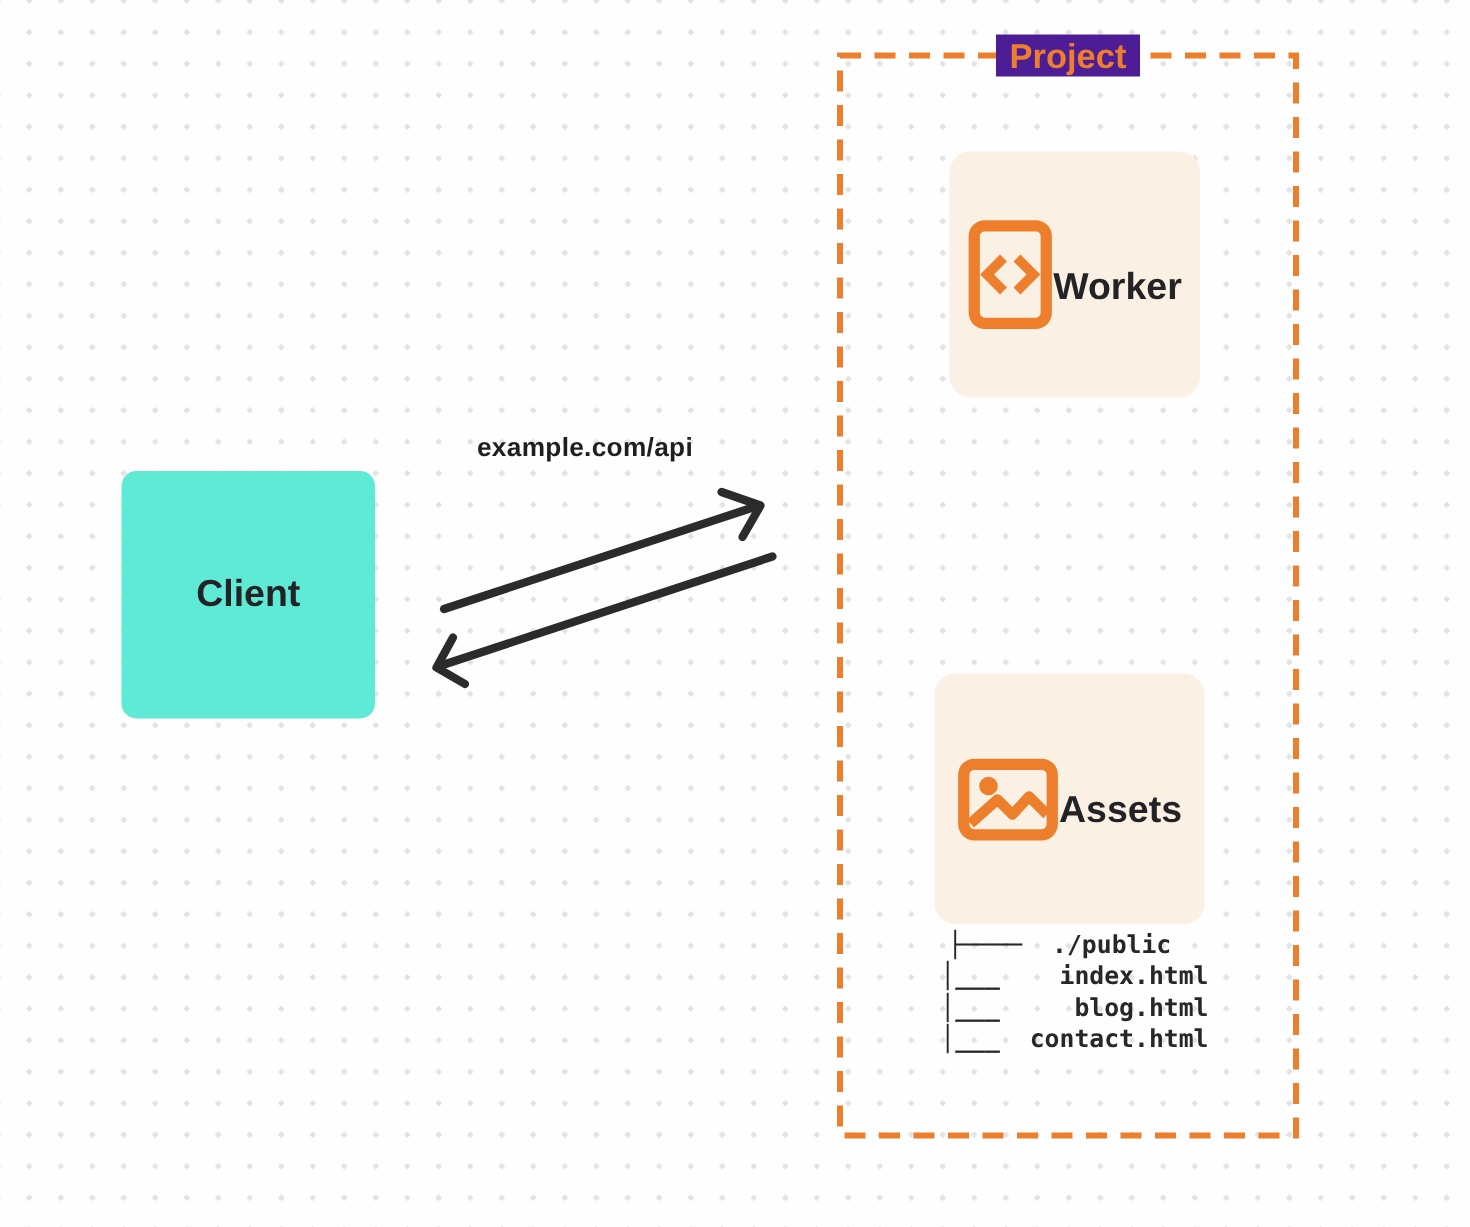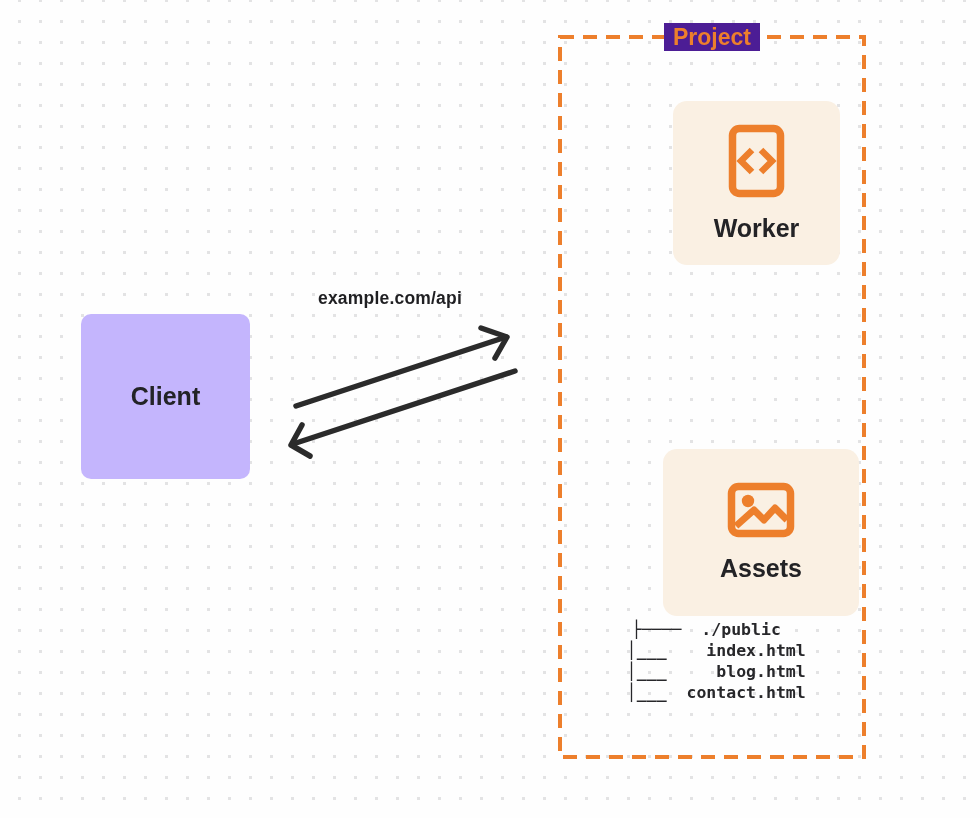--- a/index.html
+++ b/index.html
@@ -15,21 +15,21 @@
     background-size: 21px 21px;
     background-position: 9px 11px;
     color: #27272A;
   }
 
   
   .client-box {
     position: absolute;
     left: 81px; top: 314px;
     width: 169px; height: 165px;
-    background: #c4b5fd;
+    background: #5eead4;
     border-radius: 10px;
     display: flex; align-items: center; justify-content: center;
     font-size: 25px; font-weight: 700; color: #232326;
   }
 
   
   .request-label {
     position: absolute;
     left: 295px; top: 288px;
     width: 190px;
@@ -66,27 +66,26 @@
     font-size: 23px; font-weight: 700;
     color: #ED7F2C;
   }
 
   
   .card {
     position: absolute;
     background: #FAF0E3;
     border-radius: 14px;
     display: flex;
-    flex-direction: column;
+    flex-direction: row;
     align-items: center;
     justify-content: center;
-    margin-left: 40px;
   }
   .card-worker { left: 633px; top: 101px; width: 167px; height: 164px; }
-  .card-assets { left: 623px; top: 449px; width: 196px; height: 167px; }
+  .card-assets { left: 623px; top: 449px; width: 180px; height: 167px; }
   .card-label {
     margin-top: 16px;
     font-size: 25px; font-weight: 700; color: #232326;
   }
   .card-icon { display: block; }
 
   
   .file-tree {
     position: absolute;
     left: 607px; top: 619px;

